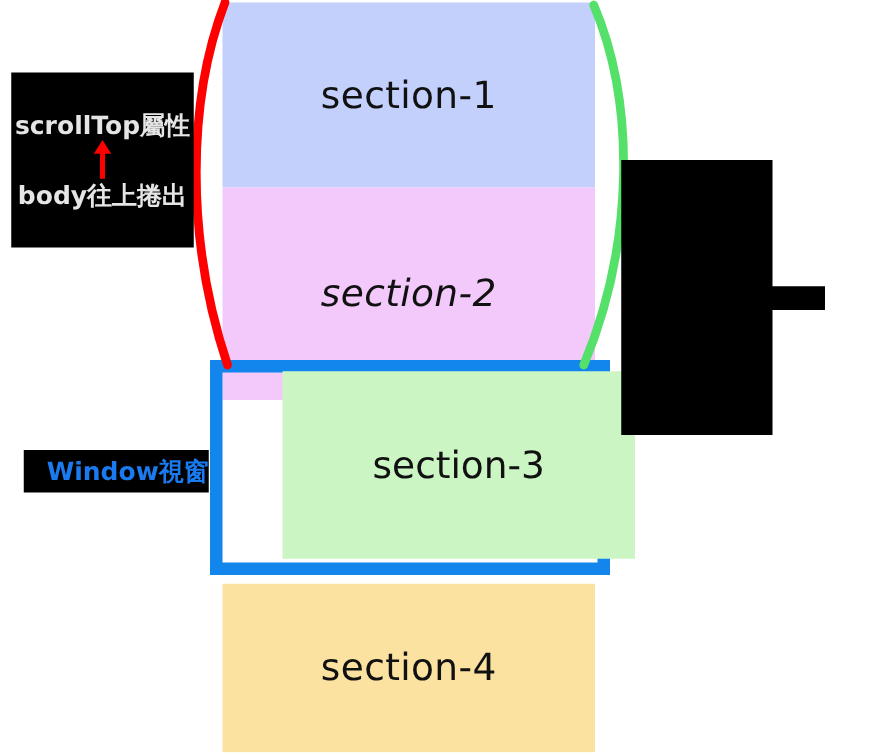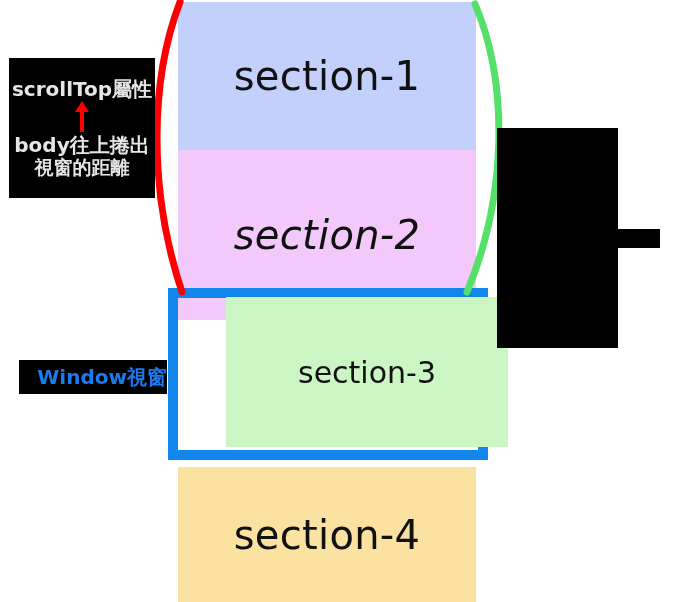--- a/index.html
+++ b/index.html
@@ -20,21 +20,21 @@
 
   
   .section {
     position: absolute;
     left: 178px;
     width: 298px;
     display: flex;
     align-items: center;
     justify-content: center;
     color: #111111;
-    font-size: 40px;
+    font-size: 30px;
     font-weight: 400;
     letter-spacing: 0.3px;
     box-sizing: border-box;
   }
   #section-1 { top: 2px;   height: 148px; background: #c2d0fb; }
   #section-2 { top: 150px; height: 170px; background: #f3c9fb; font-style: italic; }
   #section-3-inner {
     position: absolute;
     left: 186px;
     top: 297px;
@@ -182,21 +182,20 @@
 
   <div class="black-label" id="scrolltop-label">
     <div class="ln">scrollTop屬性</div>
     <div class="up-arrow-wrap">
       <svg width="18" height="32" viewBox="0 0 18 32">
         <line x1="9" y1="31" x2="9" y2="7" stroke="#ff0000" stroke-width="4"></line>
         <polygon points="9,0 2,11 16,11" fill="#ff0000"></polygon>
       </svg>
     </div>
     <div class="ln">body往上捲出</div>
-    <div class="ln small">視窗的距離</div>
   </div>
 
   <div class="black-label" id="window-label">
     <span>Window視窗</span>
   </div>
 
   <div class="black-label" id="scrollheight-label">
     <span class="txt">Sc</span>
   </div>
   <div class="black-label" id="scrollheight-redaction"></div>

